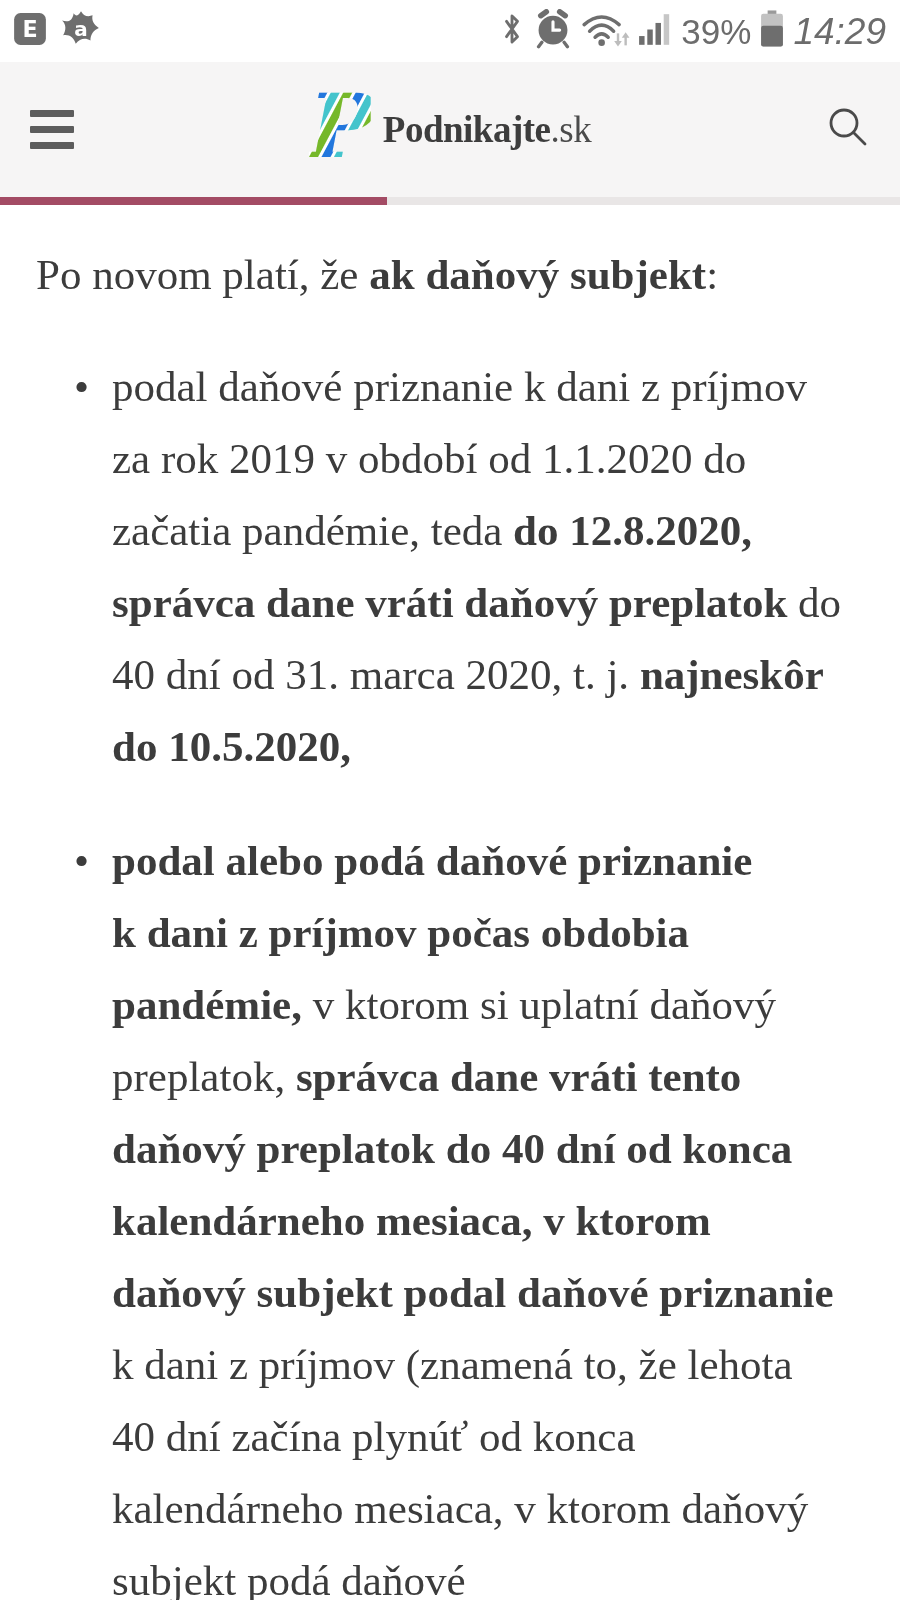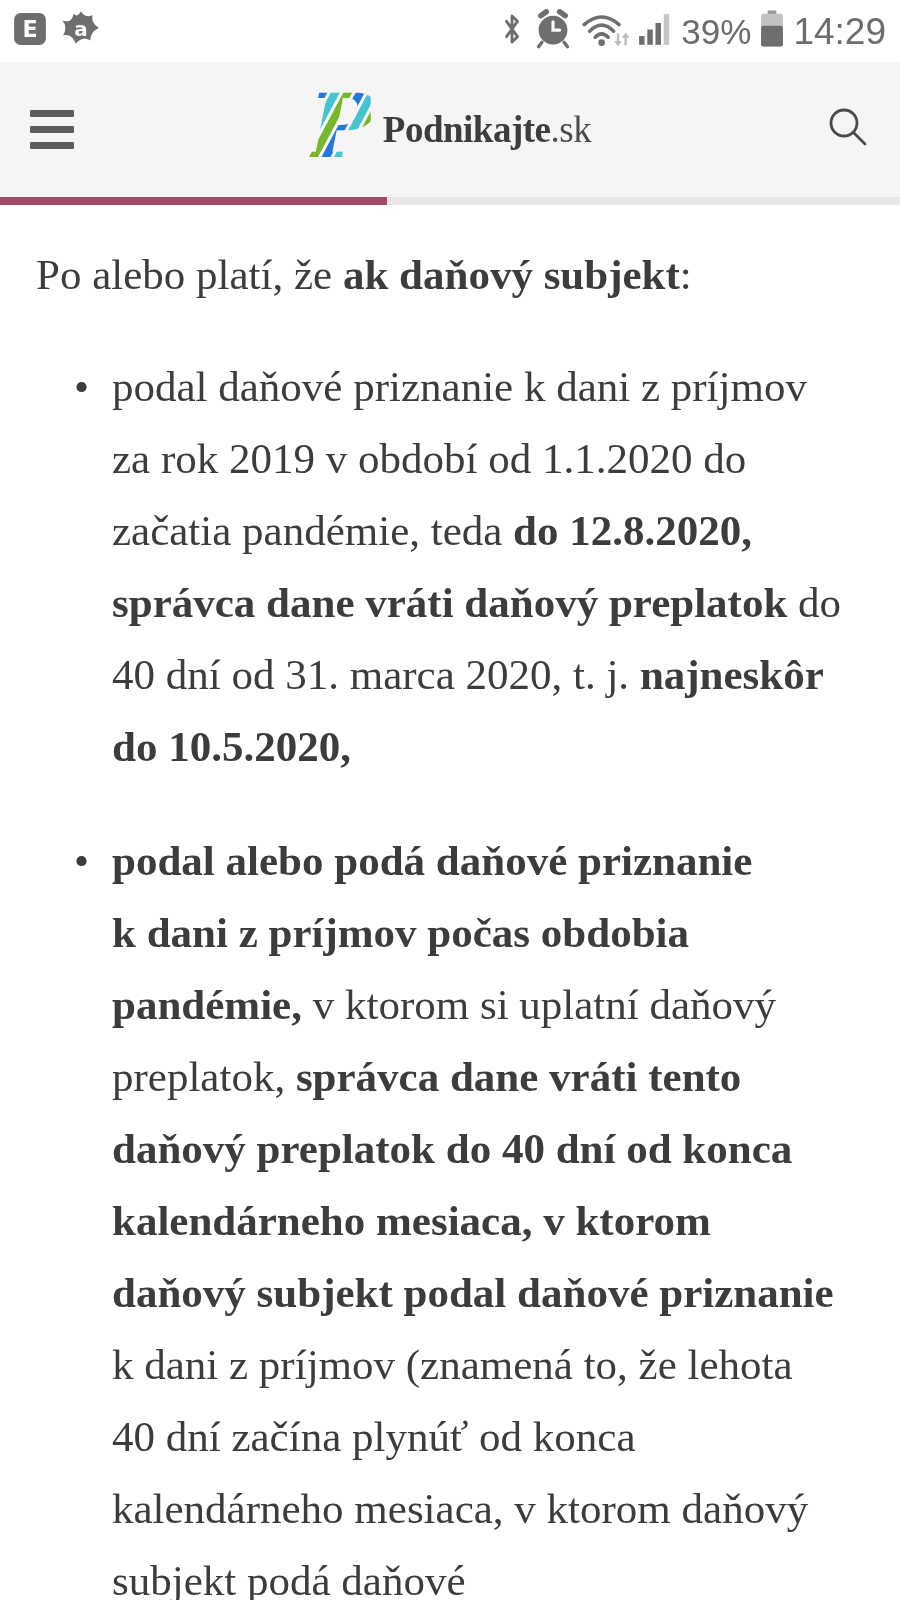--- a/index.html
+++ b/index.html
@@ -6,21 +6,21 @@
   html,body { width:900px; height:1600px; overflow:hidden; background:#ffffff;
     font-family:"Liberation Serif","DejaVu Serif",serif; }
 
   
   .status-bar { height:62px; background:#ffffff; display:flex; align-items:center;
     justify-content:space-between; padding:0 14px 0 12px; }
   .sb-left, .sb-right { display:flex; align-items:center; gap:12px; }
   .sb-right { gap:9px;align-items:center; }
   .sb-text { font-family:"Liberation Sans","DejaVu Sans",sans-serif; color:#6c6c6c;
     font-size:35px; line-height:1; }
-  .sb-time { font-size:37px; }
+  .sb-time { font-size:37px;font-style:italic; }
 
   
   .header { height:135px; background:#f6f5f5; position:relative; display:flex;
     align-items:center; padding:0 30px; }
   .hamburger { display:flex; flex-direction:column; gap:9px; cursor:pointer; }
   .hamburger div { width:44px; height:7px; background:#5c5c5c; border-radius:1px; }
   .logo { position:absolute; left:50%; transform:translateX(-50%); display:flex;
     align-items:center; gap:12px; cursor:pointer; }
   .logo-text { font-size:37px; line-height:1; color:#3d3d3d; font-weight:bold; letter-spacing:-0.5px; }
   .logo-tld { font-weight:normal; color:#4b4b4b; }
@@ -139,18 +139,18 @@
       </svg>
     </span>
   </div>
 </div>
 
 <div class="progress-track">
   <div class="progress-fill" style="width: 43%;"></div>
 </div>
 
 <div class="article">
-  <p class="intro"><span>Po alebo platí, že </span><strong>ak daňový subjekt</strong><span>:</span></p>
+  <p class="intro"><span>Po novom platí, že </span><strong>ak daňový subjekt</strong><span>:</span></p>
   <ul class="points">
     <li><span>podal daňové priznanie k&nbsp;dani z&nbsp;príjmov za rok 2019 v&nbsp;období od 1.1.2020 do začatia pandémie, teda </span><strong>do 12.8.2020, správca dane vráti daňový preplatok</strong><span> do 40 dní od 31. marca 2020, t. j. </span><strong>najneskôr do 10.5.2020,</strong></li>
     <li><strong>podal alebo podá daňové priznanie k&nbsp;dani z&nbsp;príjmov počas obdobia pandémie,</strong><span> v&nbsp;ktorom si uplatní daňový preplatok, </span><strong>správca dane vráti tento daňový preplatok do 40 dní od konca kalendárneho mesiaca, v&nbsp;ktorom daňový subjekt podal daňové priznanie</strong><span> k&nbsp;dani z&nbsp;príjmov (znamená to, že lehota 40 dní začína plynúť od konca kalendárneho mesiaca, v&nbsp;ktorom daňový subjekt podá daňové</span></li>
   </ul>
 </div>
 
 </body></html>

